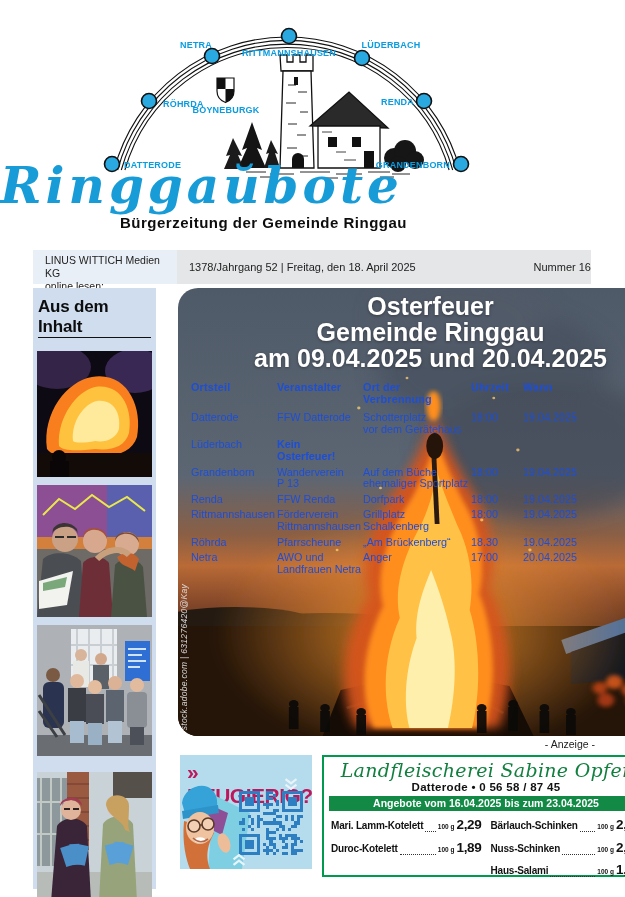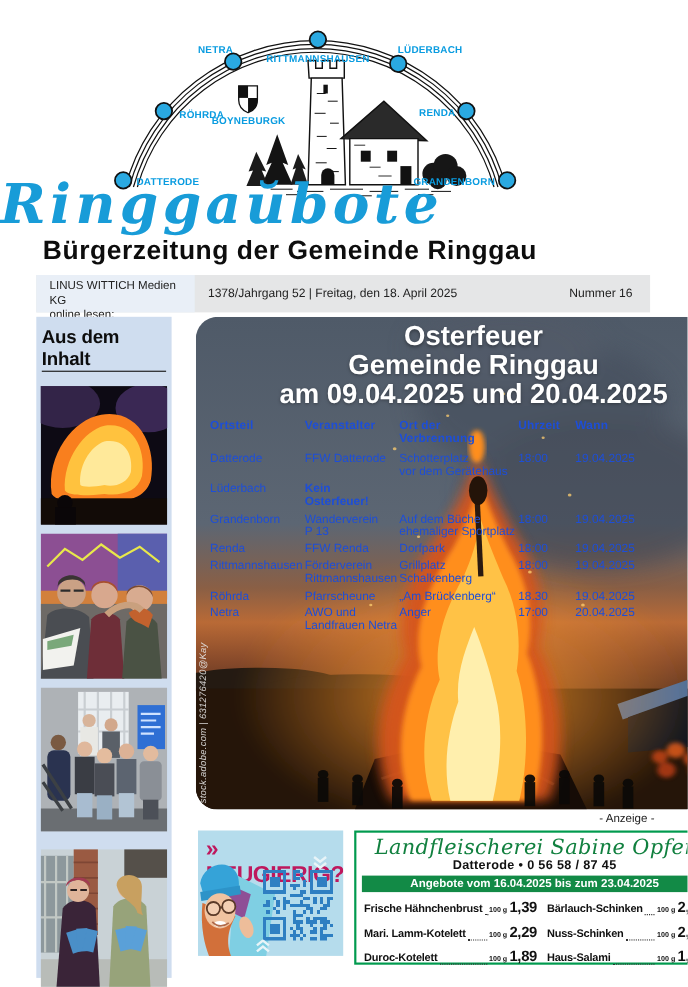--- a/index.html
+++ b/index.html
@@ -6,29 +6,29 @@
   body{width:625px;height:897px;position:relative;overflow:hidden;
        font-family:"Liberation Sans",sans-serif;color:#111;}
   .abs{position:absolute;}
 
   
   #masthead-art{top:0;left:0;width:625px;height:250px;}
   .masthead-title{top:156px;left:0;width:625px;text-align:left;
     font-family:"DejaVu Serif",serif;font-style:italic;font-weight:700;
     font-size:50px;letter-spacing:4px;color:#189cd8;}
   .masthead-subtitle{top:214px;left:0;width:527px;text-align:center;
-    font-weight:700;font-size:24px;letter-spacing:.5px;color:#0d0d0d;}
+    font-weight:700;font-size:15px;letter-spacing:.5px;color:#0d0d0d;}
 
   
   .info-bar{top:250px;left:33px;width:558px;height:34px;background:#e5e6e7;
     display:flex;align-items:center;font-size:11px;color:#222;}
   .publisher-box{width:144px;height:100%;background:#e9eff7;box-sizing:border-box;
     padding:4px 12px;font-size:10.5px;line-height:13px;}
   .issue-info{flex:1;padding-left:12px;}
-  .issue-number{padding-right:16px;}
+  .issue-number{padding-right:0;}
 
   
   .sidebar{top:288px;left:33px;width:123px;height:601px;background:#cfddef;}
   .sidebar h2{margin:9px 5px 0 5px;font-size:17px;letter-spacing:-.2px;
     border-bottom:1.6px solid #111;padding-bottom:0;color:#0d0d0d;}
   .ph{display:block;margin:8px auto 0 auto;width:115px;}
   .ph.first{margin-top:13px;}
   .ph.last{margin-top:16px;}
 
   
@@ -555,26 +555,20 @@
     </svg>
 </div>
 
 <div class="abs butcher-ad">
   <div class="b-title">Landfleischerei Sabine Opfer</div>
   <div class="b-address">Datterode • 0 56 58 / 87 45</div>
   <div class="b-banner">Angebote vom 16.04.2025 bis zum 23.04.2025</div>
   <div class="b-items">
     <div class="b-col">
       <div class="b-item">
-        <span class="b-name">Frische Hähnchenbrust</span>
-        <span class="b-leader"></span>
-        <span class="b-unit">100 g</span>
-        <span class="b-price">1,39</span>
-      </div>
-      <div class="b-item">
         <span class="b-name">Mari. Lamm-Kotelett</span>
         <span class="b-leader"></span>
         <span class="b-unit">100 g</span>
         <span class="b-price">2,29</span>
       </div>
       <div class="b-item">
         <span class="b-name">Duroc-Kotelett</span>
         <span class="b-leader"></span>
         <span class="b-unit">100 g</span>
         <span class="b-price">1,89</span>

